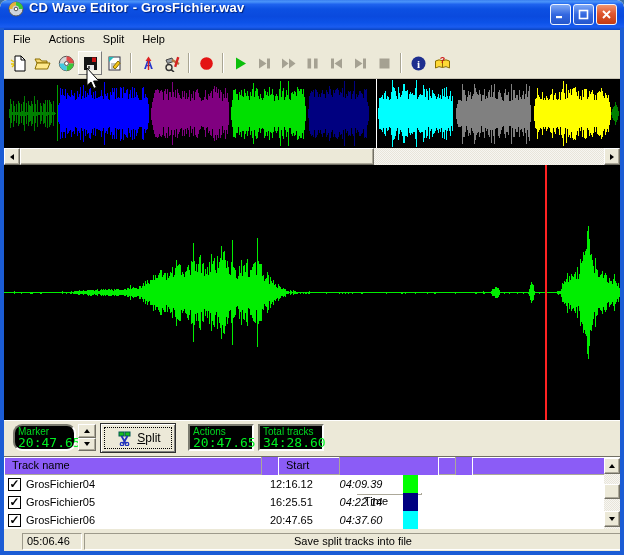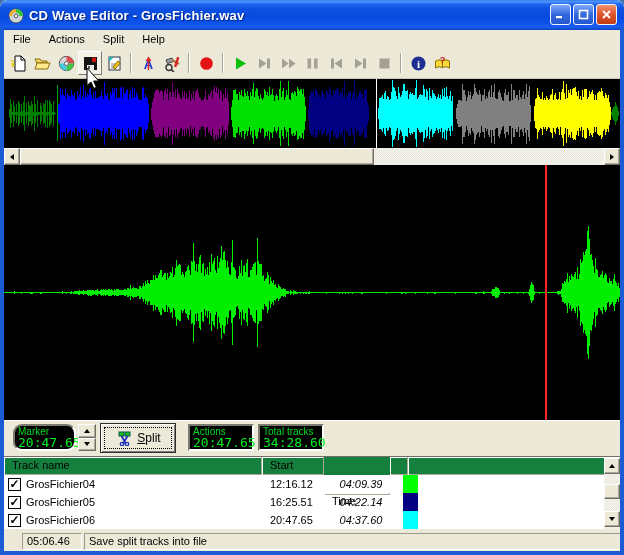--- a/index.html
+++ b/index.html
@@ -12,21 +12,21 @@
   
   .win-border { position:absolute; background:#1b5cd5; z-index:40; }
   #border-left  { left:0; top:28px; width:4px;  height:527px; }
   #border-right { right:0; top:28px; width:4px; height:527px; }
   #border-bottom{ left:0; bottom:0; width:624px; height:4px; }
 
   
   #titlebar {
     position:absolute; left:0; top:0; width:624px; height:30px;
     background:linear-gradient(180deg,#3a80f0 0%,#4a94fa 6%,#1f64ef 14%,#0c50e2 30%,#0a4ade 55%,#0c52e8 75%,#1a5cf0 90%,#0a44c0 100%);
-    border-radius:7px 7px 0 0; display:flex; align-items:center; color:#fff;
+    border-radius:7px 7px 0 0; display:flex; align-items:flex-start; color:#fff;
   }
   #titlebar .app-icon { width:17px; height:17px; margin:0 5px 0 7px; }
   #title-text { font-size:13px; font-weight:bold; text-shadow:1px 1px 1px #00227a; letter-spacing:.2px; }
   #caption-buttons { position:absolute; right:7px; top:4px; display:flex; gap:2px; }
   .cap-btn {
     width:21px; height:21px; border-radius:3px; border:1px solid #eef4ff;
     background:linear-gradient(180deg,#7fa9f5 0%,#3468e0 50%,#2557cc 100%);
     display:flex; align-items:center; justify-content:center;
   }
   .cap-btn.close { background:linear-gradient(180deg,#f0966e 0%,#df5630 45%,#c33b12 100%); }
@@ -85,21 +85,21 @@
   #split-button {
     position:absolute; left:96px; top:2px; width:76px; height:30px;
     background:#ece9d8; border:1px solid #2f2f2f; box-shadow:inset 1px 1px 0 #fff, inset -1px -1px 0 #808080;
     display:flex; align-items:center; justify-content:center; gap:4px; font-size:12px; color:#000;
   }
   #split-button .focus-rect { position:absolute; inset:3px; border:1px dotted #000; }
   .u { text-decoration:underline; }
 
   
   #track-table { position:absolute; left:4px; top:456px; width:616px; height:72px; background:#fff; border-top:1px solid #716f64; font-size:11px; }
-  #table-header { display:flex; height:18px; background:#15803d; }
+  #table-header { display:flex; height:18px; background:#8b5cf6;gap:16px; }
   .th { border-right:1px solid #aca899; box-shadow:inset 1px 1px 0 #fff, inset 0 -1px 0 #aca899; padding:2px 4px 0 8px; color:#000; flex:none; }
   .th-name { width:258px; } .th-start { width:62px; } .th-time { width:66px;margin-top:36px; } .th-color { width:18px; } .th-fill { flex:1; border-right:none; }
   .trow { display:flex; height:18px; align-items:center; background:#fff; color:#000; }
   .cell-name { width:258px; display:flex; align-items:center; padding-left:4px; flex:none; }
   .cell-start { width:62px; text-align:left; padding-left:8px; flex:none; }
   .cell-time { width:66px; text-align:center; padding-left:8px; flex:none;font-style:italic; }
   .cell-color { width:15px; height:18px; margin-left:13px; flex:none; }
   .checkbox {
     width:13px; height:13px; background:#fff; border:1px solid #000; margin-right:5px;
     display:flex; align-items:center; justify-content:center; font-size:12px; font-weight:bold; line-height:10px;
@@ -108,21 +108,21 @@
     background:repeating-conic-gradient(#f7f6f2 0 25%,#e8e5da 0 50%) 0 0/2px 2px; }
   #table-vscroll .sb-btn { width:16px; height:16px; }
   #tv-up { position:absolute; top:0; }
   #tv-thumb { position:absolute; top:26px; width:16px; height:15px; background:#ece9d8; border:1px solid; border-color:#fff #716f64 #716f64 #fff; box-shadow:inset -1px -1px 0 #aca899; }
   #tv-down { position:absolute; bottom:2px; }
 
   
   #statusbar { position:absolute; left:20px; top:530px; width:616px; height:21px; background:#ece9d8; display:flex; align-items:center; font-size:11px; color:#000; padding-top:1px; }
   .status-panel { height:17px; border:1px solid; border-color:#9d9a8b #fff #fff #9d9a8b; margin-left:2px; padding:1px 4px 0 4px; }
   #status-time { width:60px; flex:none; }
-  #status-msg { flex:1; margin-right:14px; }
+  #status-msg { flex:1; margin-right:14px;text-align:center; }
   #resize-grip { position:absolute; right:1px; bottom:1px; width:13px; height:13px;
     background:repeating-linear-gradient(135deg,#fff 0 1px,#9d9a8b 1px 2px,transparent 2px 5px);
     clip-path:polygon(100% 0,100% 100%,0 100%); }
 
   
   #mouse-cursor { position:absolute; left:86px; top:68px; z-index:60; }
 </style>
 </head>
 <body>
 

